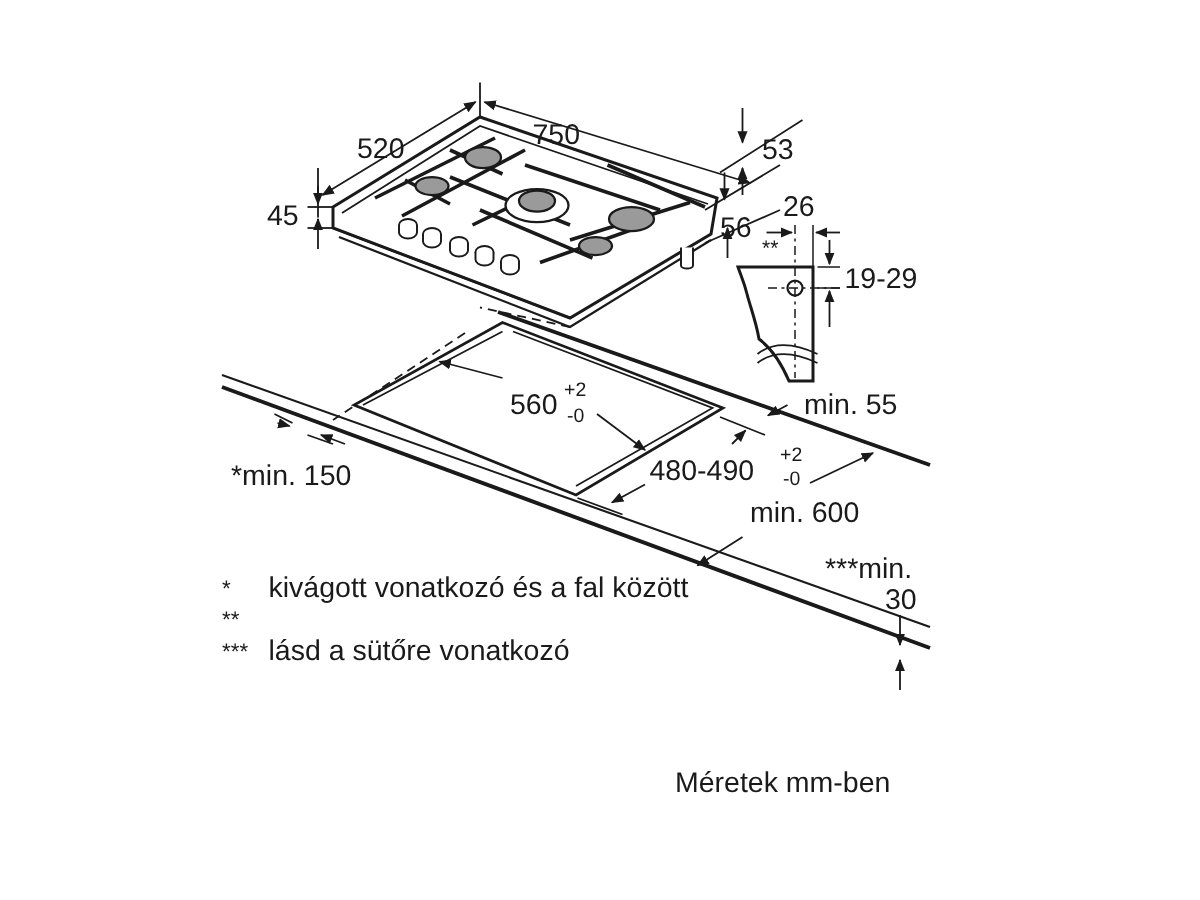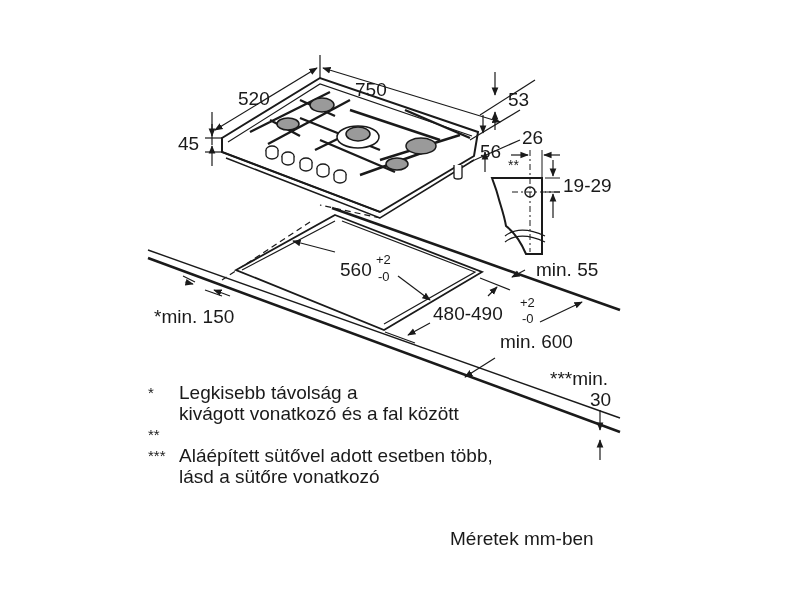--- a/index.html
+++ b/index.html
@@ -5,21 +5,21 @@
     html, body { margin: 0; padding: 0; background: #ffffff; }
     body { width: 800px; height: 600px; position: relative; overflow: hidden; font-family: "Liberation Sans", sans-serif; color: #1a1a1a; }
     svg { position: absolute; left: 0; top: 0; }
     .dim { font-family: "Liberation Sans", sans-serif; font-size: 19px; fill: #1a1a1a; }
     .tol { font-family: "Liberation Sans", sans-serif; font-size: 13px; fill: #1a1a1a; }
     .star { font-family: "Liberation Sans", sans-serif; font-size: 14px; fill: #1a1a1a; }
     .legend { position: absolute; left: 148px; top: 382px; font-size: 19px; line-height: 21px; }
     .legend-row { display: flex; }
     .legend-mark { width: 31px; flex: none; font-size: 15px; }
     .legend-text { white-space: nowrap; }
-    .units { position: absolute; left: 450px; top: 528px; font-size: 19px; }
+    .units { position: absolute; left: 450px; top: 512px; font-size: 19px; }
   </style>
 </head>
 <body>
 
 <svg width="800" height="600" viewBox="0 0 800 600" xmlns="http://www.w3.org/2000/svg">
   <defs>
     <marker id="arr" viewBox="0 0 10 10" refX="9" refY="5" markerWidth="7" markerHeight="7" orient="auto-start-reverse">
       <path d="M0,1 L10,5 L0,9 Z" fill="#1a1a1a"></path>
     </marker>
   </defs>
@@ -141,29 +141,27 @@
   <text class="dim" x="154" y="323">*min. 150</text>
   <text class="dim" x="500" y="348">min. 600</text>
   <text class="dim" x="550" y="385">***min.</text>
   <text class="dim" x="590" y="406">30</text>
 </svg>
 
 <div class="legend">
   <div class="legend-row">
     <span class="legend-mark">*</span>
     <div>
-      <div class="legend-text">Legkisebb távolság a</div>
       <div class="legend-text">kivágott vonatkozó és a fal között</div>
     </div>
   </div>
   <div class="legend-row">
     <span class="legend-mark">**</span>
   </div>
   <div class="legend-row">
     <span class="legend-mark">***</span>
     <div>
-      <div class="legend-text">Aláépített sütővel adott esetben több,</div>
       <div class="legend-text">lásd a sütőre vonatkozó</div>
     </div>
   </div>
 </div>
 
 <div class="units">Méretek mm-ben</div>
 
 </body></html>

